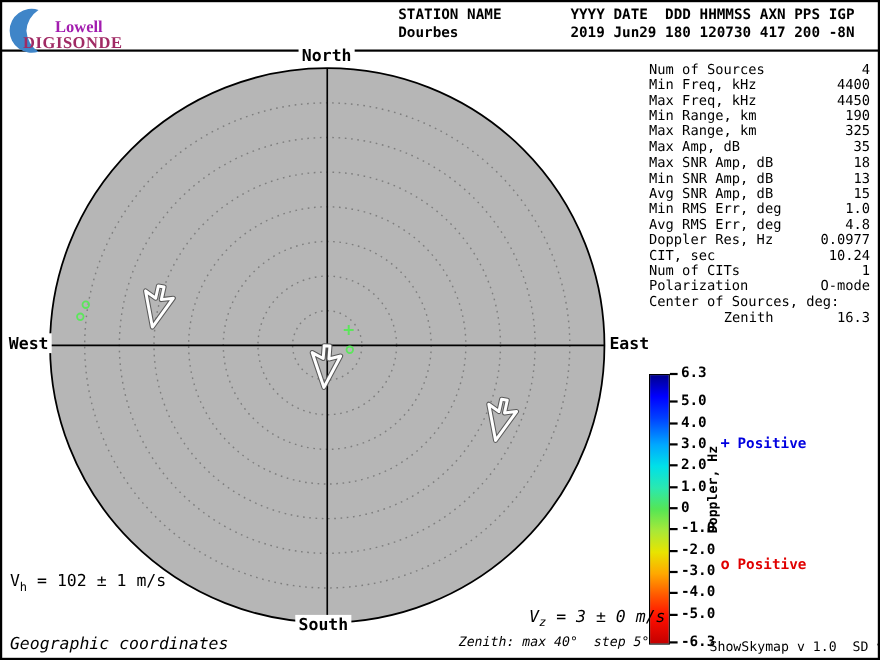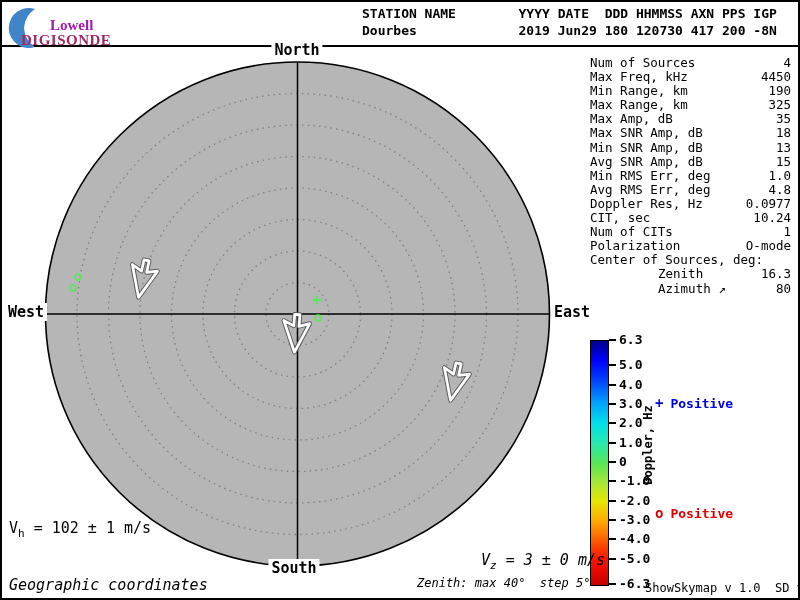--- a/index.html
+++ b/index.html
@@ -105,36 +105,36 @@
 <div class="header-line hl1">STATION NAME        YYYY DATE  DDD HHMMSS AXN PPS IGP</div>
 <div class="header-line hl2">Dourbes             2019 Jun29 180 120730 417 200 -8N</div>
 
 <div class="compass c-north">North</div>
 <div class="compass c-south">South</div>
 <div class="compass c-west">West</div>
 <div class="compass c-east">East</div>
 
 <div class="params" id="param-rows">
     <div class="param-row"><span class="plabel">Num of Sources</span><span class="pvalue">4</span></div>
+    <div class="param-row"><span class="plabel">Min Freq, kHz</span><span class="pvalue">4400</span></div>
     <div class="param-row"><span class="plabel">Max Freq, kHz</span><span class="pvalue">4450</span></div>
     <div class="param-row"><span class="plabel">Min Range, km</span><span class="pvalue">190</span></div>
     <div class="param-row"><span class="plabel">Max Range, km</span><span class="pvalue">325</span></div>
     <div class="param-row"><span class="plabel">Max Amp, dB</span><span class="pvalue">35</span></div>
     <div class="param-row"><span class="plabel">Max SNR Amp, dB</span><span class="pvalue">18</span></div>
     <div class="param-row"><span class="plabel">Min SNR Amp, dB</span><span class="pvalue">13</span></div>
     <div class="param-row"><span class="plabel">Avg SNR Amp, dB</span><span class="pvalue">15</span></div>
     <div class="param-row"><span class="plabel">Min RMS Err, deg</span><span class="pvalue">1.0</span></div>
     <div class="param-row"><span class="plabel">Avg RMS Err, deg</span><span class="pvalue">4.8</span></div>
     <div class="param-row"><span class="plabel">Doppler Res, Hz</span><span class="pvalue">0.0977</span></div>
     <div class="param-row"><span class="plabel">CIT, sec</span><span class="pvalue">10.24</span></div>
     <div class="param-row"><span class="plabel">Num of CITs</span><span class="pvalue">1</span></div>
     <div class="param-row"><span class="plabel">Polarization</span><span class="pvalue">O-mode</span></div>
     <div class="param-row"><span class="plabel">Center of Sources, deg:</span><span class="pvalue"></span></div>
     <div class="param-row indent"><span class="plabel">Zenith</span><span class="pvalue">16.3</span></div>
-    <div class="param-row indent"><span class="plabel">Azimuth<span> ↗</span></span><span class="pvalue">80</span></div>
   </div>
 
 <div class="cb-bar"></div>
 <div id="colorbar-ticks">
     <div class="cb-tick" style="top: 339px;"></div>
     <div class="cb-label" style="top: 332px;">6.3</div>
     <div class="cb-tick" style="top: 364.175px;"></div>
     <div class="cb-label" style="top: 357.175px;">5.0</div>
     <div class="cb-tick" style="top: 383.54px;"></div>
     <div class="cb-label" style="top: 376.54px;">4.0</div>

